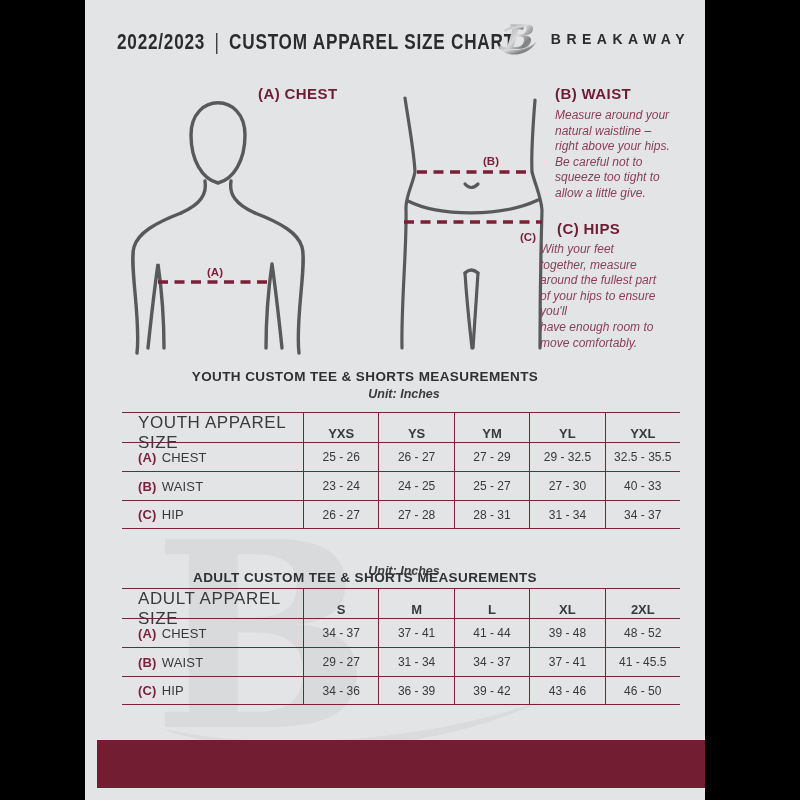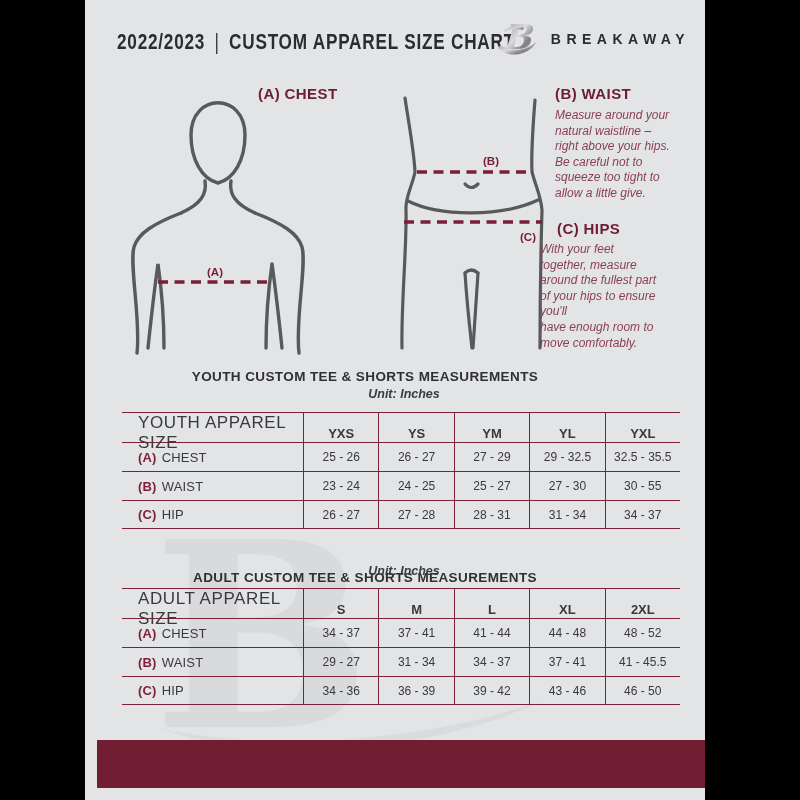--- a/index.html
+++ b/index.html
@@ -168,21 +168,21 @@
           <div class="t-cell">27 - 29</div>
           <div class="t-cell">29 - 32.5</div>
           <div class="t-cell">32.5 - 35.5</div>
         </div>
         <div class="t-row data">
           <div class="t-cell first"><span class="prefix">(B)</span>WAIST</div>
           <div class="t-cell">23 - 24</div>
           <div class="t-cell">24 - 25</div>
           <div class="t-cell">25 - 27</div>
           <div class="t-cell">27 - 30</div>
-          <div class="t-cell">30 - 55</div>
+          <div class="t-cell">40 - 33</div>
         </div>
         <div class="t-row data last">
           <div class="t-cell first"><span class="prefix">(C)</span>HIP</div>
           <div class="t-cell">26 - 27</div>
           <div class="t-cell">27 - 28</div>
           <div class="t-cell">28 - 31</div>
           <div class="t-cell">31 - 34</div>
           <div class="t-cell">34 - 37</div>
         </div>
       </div>
@@ -196,21 +196,21 @@
           <div class="t-cell">M</div>
           <div class="t-cell">L</div>
           <div class="t-cell">XL</div>
           <div class="t-cell">2XL</div>
         </div>
         <div class="t-row data">
           <div class="t-cell first"><span class="prefix">(A)</span>CHEST</div>
           <div class="t-cell">34 - 37</div>
           <div class="t-cell">37 - 41</div>
           <div class="t-cell">41 - 44</div>
-          <div class="t-cell">44 - 48</div>
+          <div class="t-cell">39 - 48</div>
           <div class="t-cell">48 - 52</div>
         </div>
         <div class="t-row data">
           <div class="t-cell first"><span class="prefix">(B)</span>WAIST</div>
           <div class="t-cell">29 - 27</div>
           <div class="t-cell">31 - 34</div>
           <div class="t-cell">34 - 37</div>
           <div class="t-cell">37 - 41</div>
           <div class="t-cell">41 - 45.5</div>
         </div>

